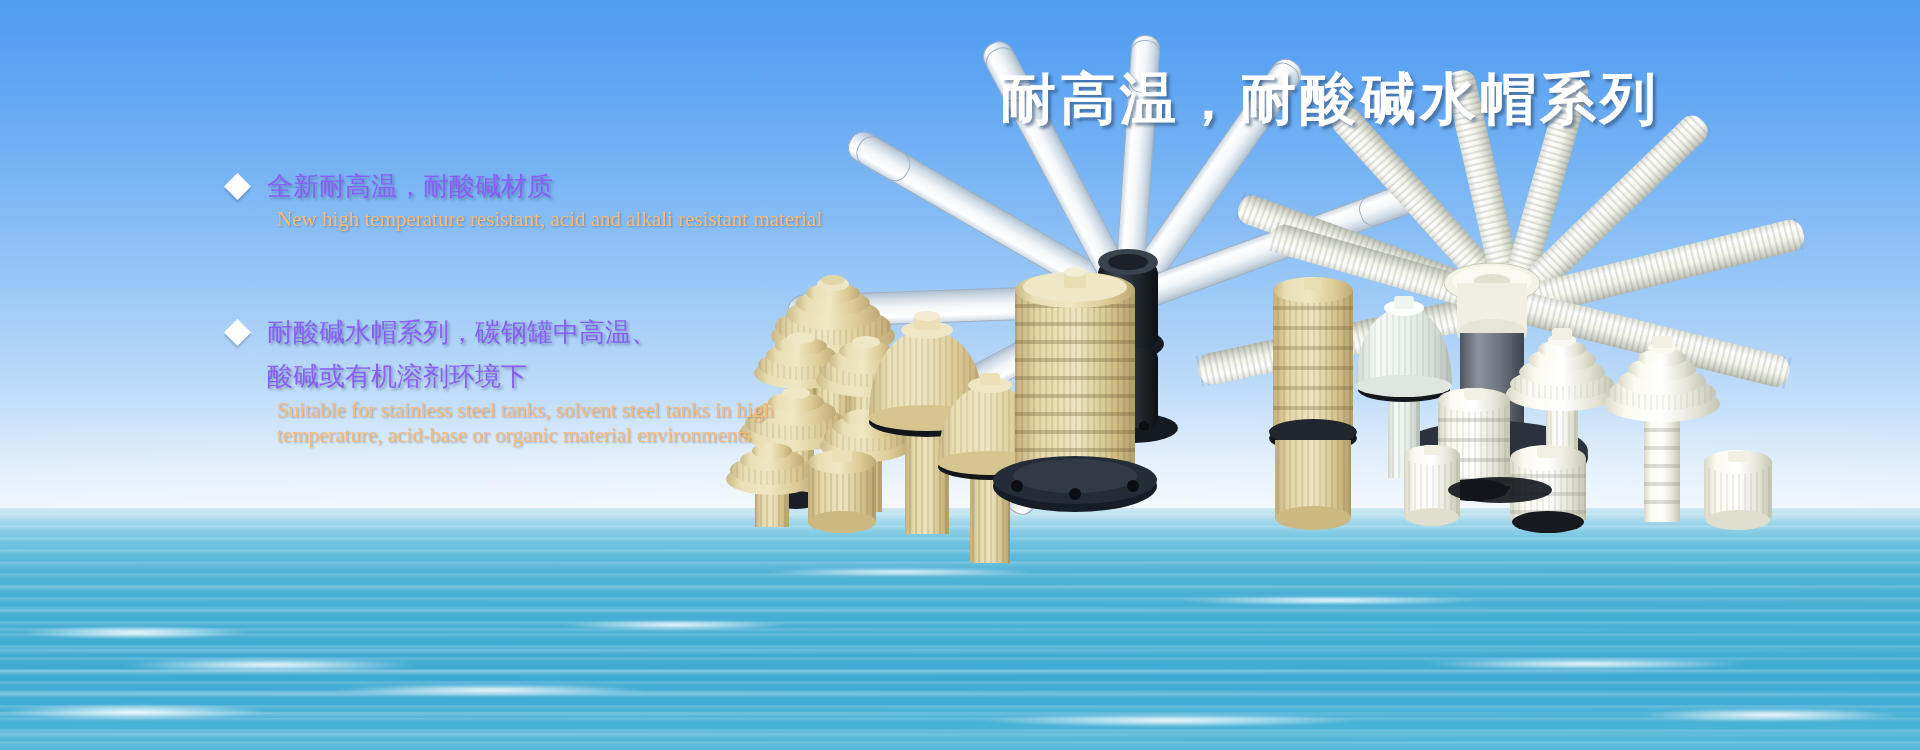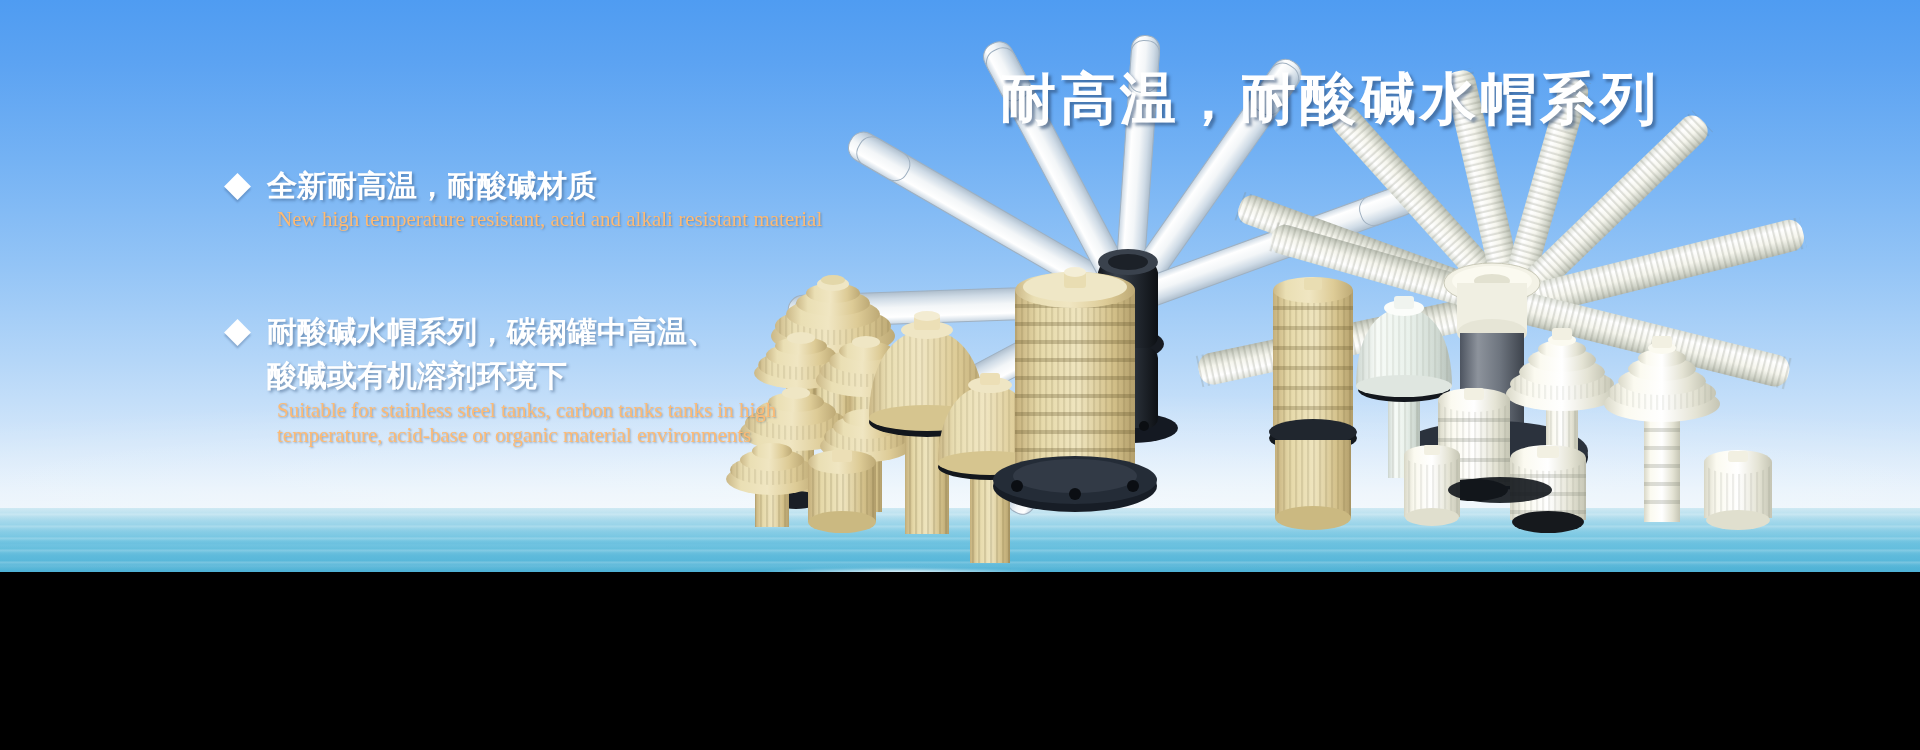--- a/index.html
+++ b/index.html
@@ -1,20 +1,20 @@
 <!DOCTYPE html>
 <html><head>
 <meta charset="utf-8">
 <style>
   * { margin:0; padding:0; box-sizing:border-box; }
   html,body { width:1920px; height:750px; overflow:hidden; background:#000; }
 
   .banner{
     position:relative;
-    width:1920px; height:572px;
+    width:1920px; height:750px;
     overflow:hidden;
     font-family:"Liberation Sans", sans-serif;
   }
 
   
   .sky{
     position:absolute; left:0; top:0; width:1920px; height:530px;
     background:linear-gradient(to bottom,
       #4f9cf2 0%,
       #5ca3f2 12%,
@@ -81,21 +81,21 @@
 
   .bullet{ position:absolute; white-space:nowrap; }
   .bullet .row{ display:flex; align-items:flex-start; }
   .dia{
     width:19px;height:19px;background:#ffffff;
     transform:rotate(45deg); margin-top:13px; margin-right:20px;
     flex:0 0 auto;
     box-shadow:2px 2px 2px rgba(40,70,110,.28);
   }
   .cn{
-    font-size:30px; color:#ffffff; line-height:44px; font-weight:700;
+    font-size:26px; color:#8b5cf6; line-height:44px; font-weight:400;
     text-shadow:2px 2px 3px rgba(40,70,110,.45);
   }
   .en{
     font-family:"Liberation Serif", serif;
     font-size:21px; color:#fdba74; line-height:26px;
     text-shadow:1px 1px 2px rgba(40,70,110,.40);
   }
 
   #b1{ left:228px; top:164px; }
   #b1 .en{ margin-left:49px; margin-top:-2px; }
@@ -554,17 +554,17 @@
   </div>
 
   <div class="bullet" id="b2">
     <div class="row">
       <div class="dia"></div>
       <div>
         <div class="cn">耐酸碱水帽系列，碳钢罐中高温、</div>
         <div class="cn">酸碱或有机溶剂环境下</div>
       </div>
     </div>
-    <div class="en">Suitable for stainless steel tanks, carbon tanks tanks in high</div>
+    <div class="en">Suitable for stainless steel tanks, solvent steel tanks in high</div>
     <div class="en">temperature, acid-base or organic material environments</div>
   </div>
 
 </div>
 
 </body></html>

